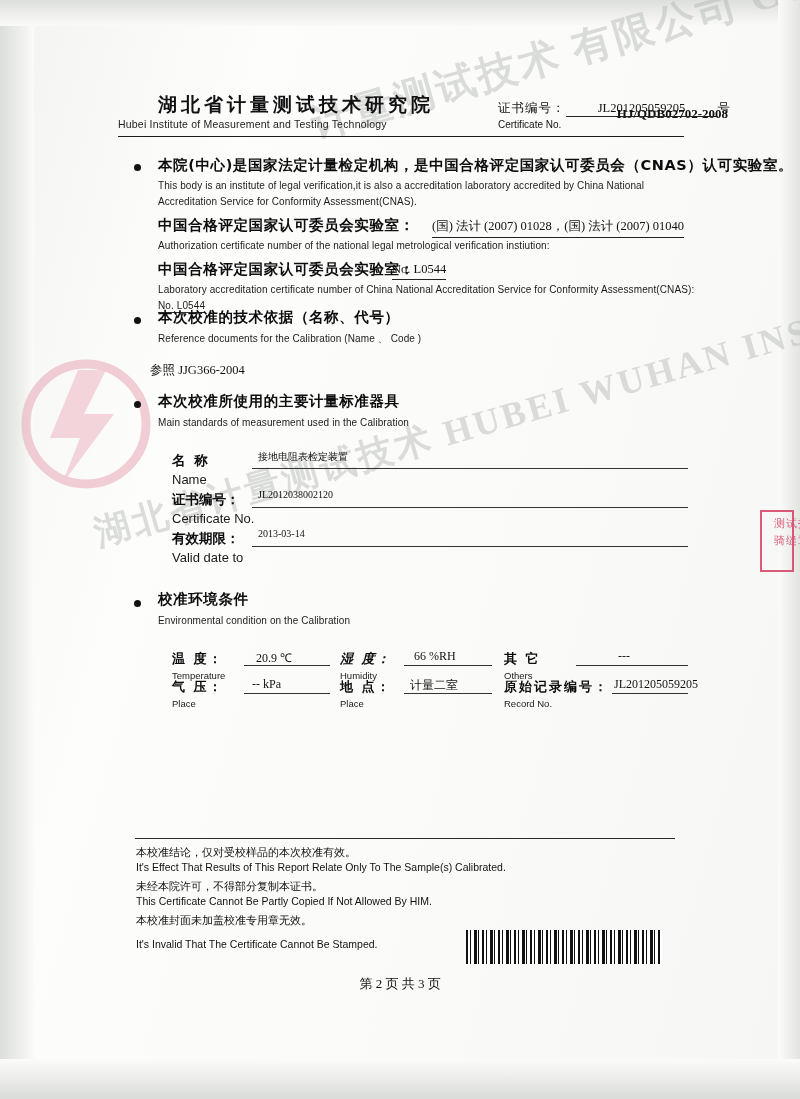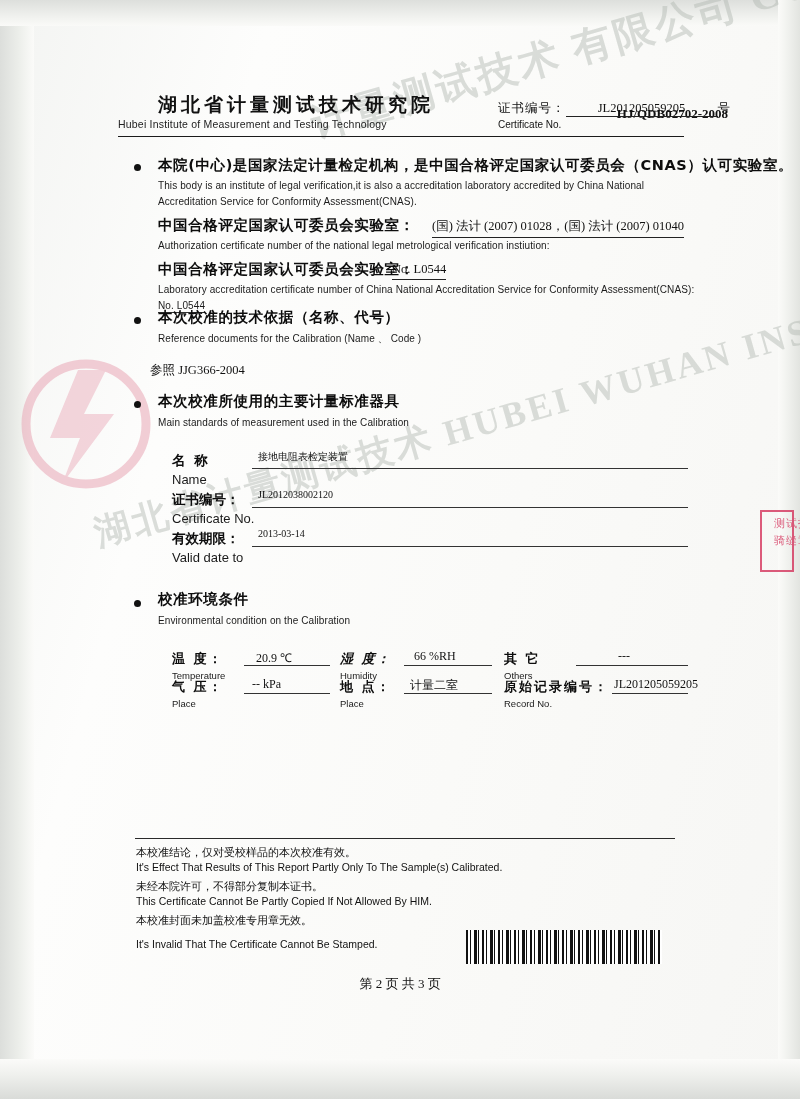--- a/index.html
+++ b/index.html
@@ -288,21 +288,21 @@
   <div class="env-field" style="left:612px; top:678px; width:76px;"></div>
   <div class="env-value" style="left:614px; top:677px;">JL201205059205</div>
 
   <div class="stamp">
     <div>测试技术</div>
     <div>骑缝章</div>
   </div>
 
   <div class="footer-rule"></div>
   <div class="footer-cn" style="left:136px; top:845px;">本校准结论，仅对受校样品的本次校准有效。</div>
-  <div class="footer-en" style="left:136px; top:861px;">It's Effect That Results  of  This Report Partly Only To The Sample(s) Calibrated.</div>
+  <div class="footer-en" style="left:136px; top:861px;">It's Effect That Results  of  This Report Relate Only To The Sample(s) Calibrated.</div>
   <div class="footer-cn" style="left:136px; top:879px;">未经本院许可，不得部分复制本证书。</div>
   <div class="footer-en" style="left:136px; top:895px;">This Certificate Cannot Be Partly Copied If Not Allowed By HIM.</div>
   <div class="footer-cn" style="left:136px; top:913px;">本校准封面未加盖校准专用章无效。</div>
   <div class="footer-en" style="left:136px; top:938px;">It's Invalid That The Certificate Cannot Be Stamped.</div>
 
   <div class="barcode"></div>
 
   <div class="page-no">第 2 页 共 3 页</div>
 </div>
 

